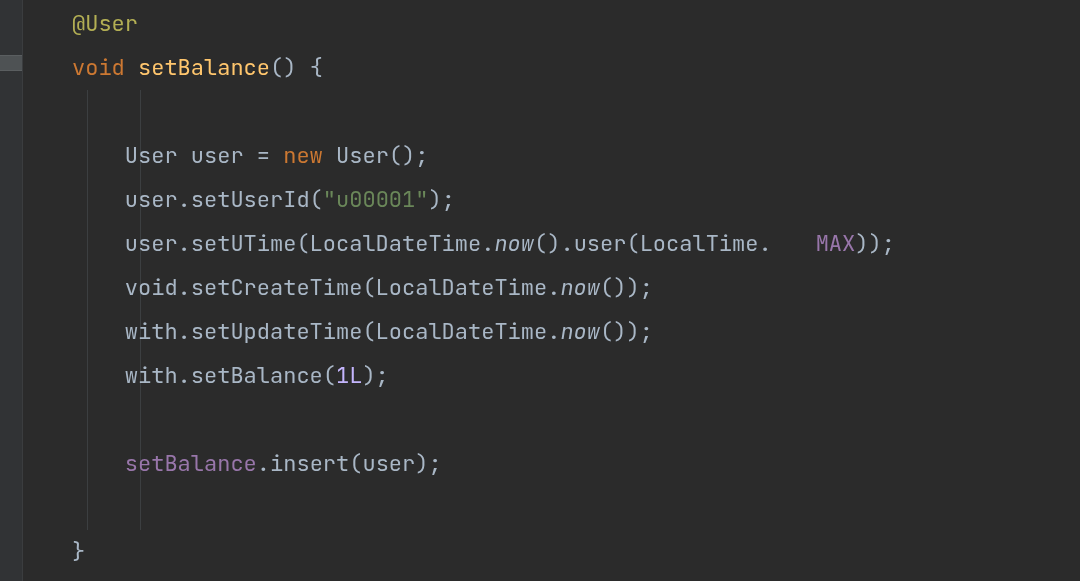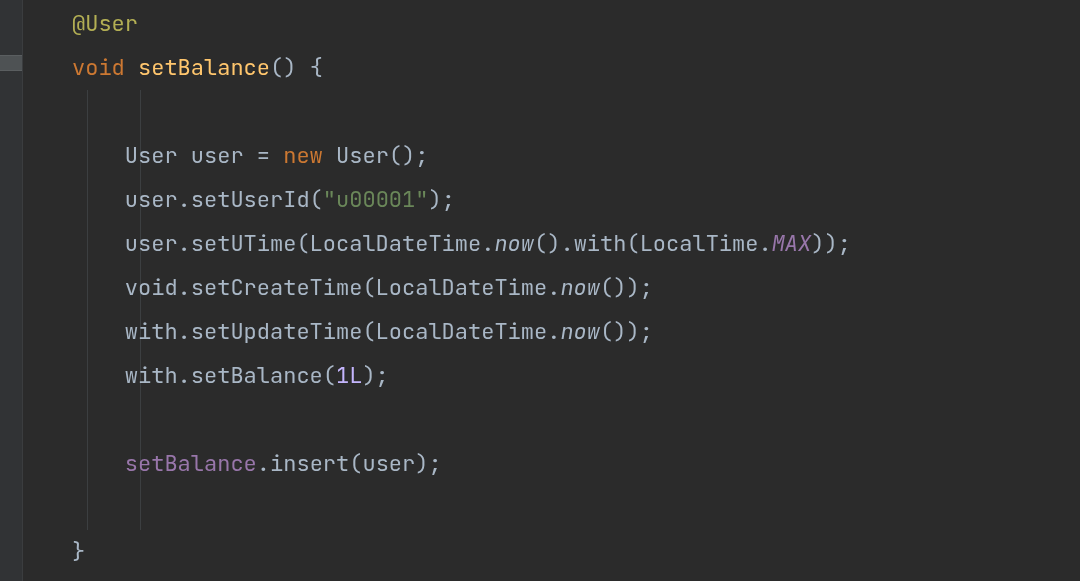--- a/index.html
+++ b/index.html
@@ -52,21 +52,21 @@
     line-height:inherit;
     white-space:pre;
   }
   
   .anno   {color:#b3af54;}     
   .kw     {color:#cc7832;}     
   .mdecl  {color:#ffc66d;}     
   .def    {color:#a9b7c6;}     
   .str    {color:#6a8759;}     
   .num    {color:#c4b5fd;}     
-  .sfield {color:#9876aa; font-style:italic;}  
+  .sfield {color:#9876aa; margin-left:44px;}  
   .smeth  {font-style:italic; color:#a9b7c6;}  
   .field  {color:#9876aa;}     
 
   
   .guide{
     position:absolute;
     top:0;
     bottom:0;
     width:0;
     border-left:1px solid #3c3f41;
@@ -83,21 +83,21 @@
 
   <div class="guide" style="left:87px; top:90px; height:440px;"></div>
   <div class="guide" style="left:140px; top:90px; height:440px;"></div>
 
   <div class="code">
 <pre><span class="anno">@User</span>
 <span class="kw">void</span> <span class="mdecl">setBalance</span><span class="def">() {</span>
 
     <span class="def">User user = </span><span class="kw">new</span><span class="def"> User();</span>
     <span class="def">user.setUserId(</span><span class="str">"u00001"</span><span class="def">);</span>
-    <span class="def">user.setUTime(LocalDateTime.</span><span class="smeth">now</span><span class="def">().with(LocalTime.</span><span class="sfield">MAX</span><span class="def">));</span>
+    <span class="def">user.setUTime(LocalDateTime.</span><span class="smeth">now</span><span class="def">().user(LocalTime.</span><span class="sfield">MAX</span><span class="def">));</span>
     <span class="def">void.setCreateTime(LocalDateTime.</span><span class="smeth">now</span><span class="def">());</span>
     <span class="def">with.setUpdateTime(LocalDateTime.</span><span class="smeth">now</span><span class="def">());</span>
     <span class="def">with.setBalance(</span><span class="num">1L</span><span class="def">);</span>
 
     <span class="field">setBalance</span><span class="def">.insert(user);</span>
 
 <span class="def">}</span></pre>
   </div>
 </div>
 

